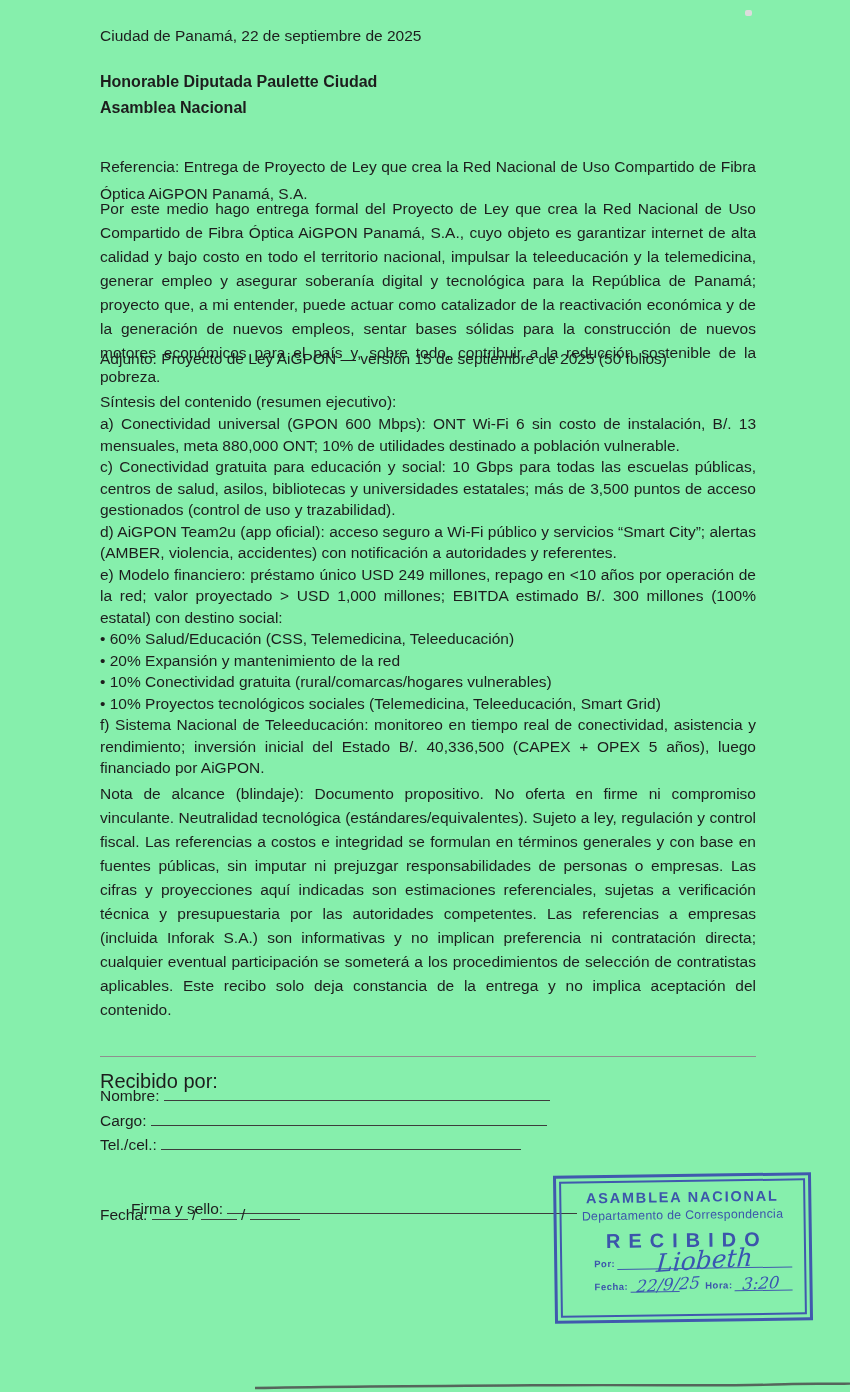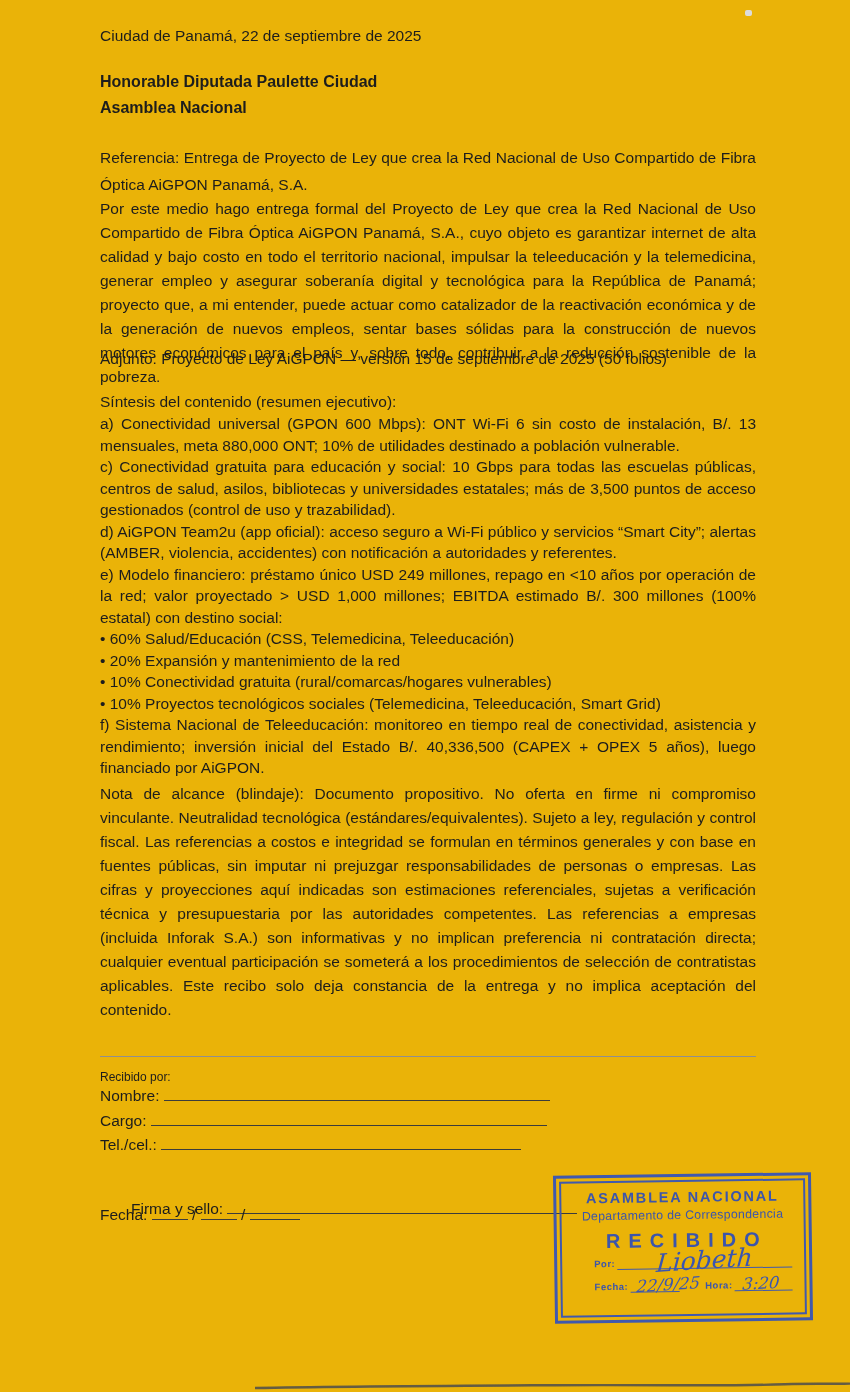--- a/index.html
+++ b/index.html
@@ -1,36 +1,36 @@
 <!DOCTYPE html>
 <html><head>
 <meta charset="utf-8">
 <style>
   html,body { margin:0; padding:0; background:#ffffff; }
   .page {
-    position:relative; width:850px; height:1392px; background:#eab308;
+    position:relative; width:850px; height:1392px; background:#86efac;
     font-family:"Liberation Sans", sans-serif; color:#1d1d1d; overflow:hidden;
   }
   .abs { position:absolute; left:100px; width:656px; font-size:15.5px; }
   .just { text-align:justify; }
 
   .date-line { top:25px; line-height:22px; }
   .recipient { top:69px; font-weight:bold; font-size:16px; line-height:26px; }
-  .reference { top:144px; line-height:27px; }
+  .reference { top:153px; line-height:27px; }
   .body-par  { top:197px; line-height:24px; }
   .attachment { top:348px; line-height:22px; }
   .summary-head { top:391px; line-height:22px; }
   .summary-list { top:413px; line-height:21.5px; }
   .summary-list .item { margin:0; }
   .scope-note { top:782px; line-height:24px; }
 
   .sig-block { top:962px; font-size:12.8px; line-height:18.6px; }
   .divider { top:1056px; border-top:1.5px solid #8f8f8f; height:0; }
 
-  .recv-head { top:1070px; font-size:12px; }
+  .recv-head { top:1070px; font-size:20px; }
   .recv-fields { top:1084px; line-height:24.5px; }
   .fill { display:inline-block; border-bottom:1.4px solid #3c3c3c; height:13px; vertical-align:baseline; }
   .firma-row { top:1200px;margin-left:31px; }
   .fecha-row { top:1206px; }
 
   
   .stamp {
     position:absolute; left:554px; top:1174px; width:258px; height:148px;
     border:3px solid #4059ae; padding:3px; box-sizing:border-box;
     transform:rotate(-0.8deg); background:rgba(255,255,255,0);

